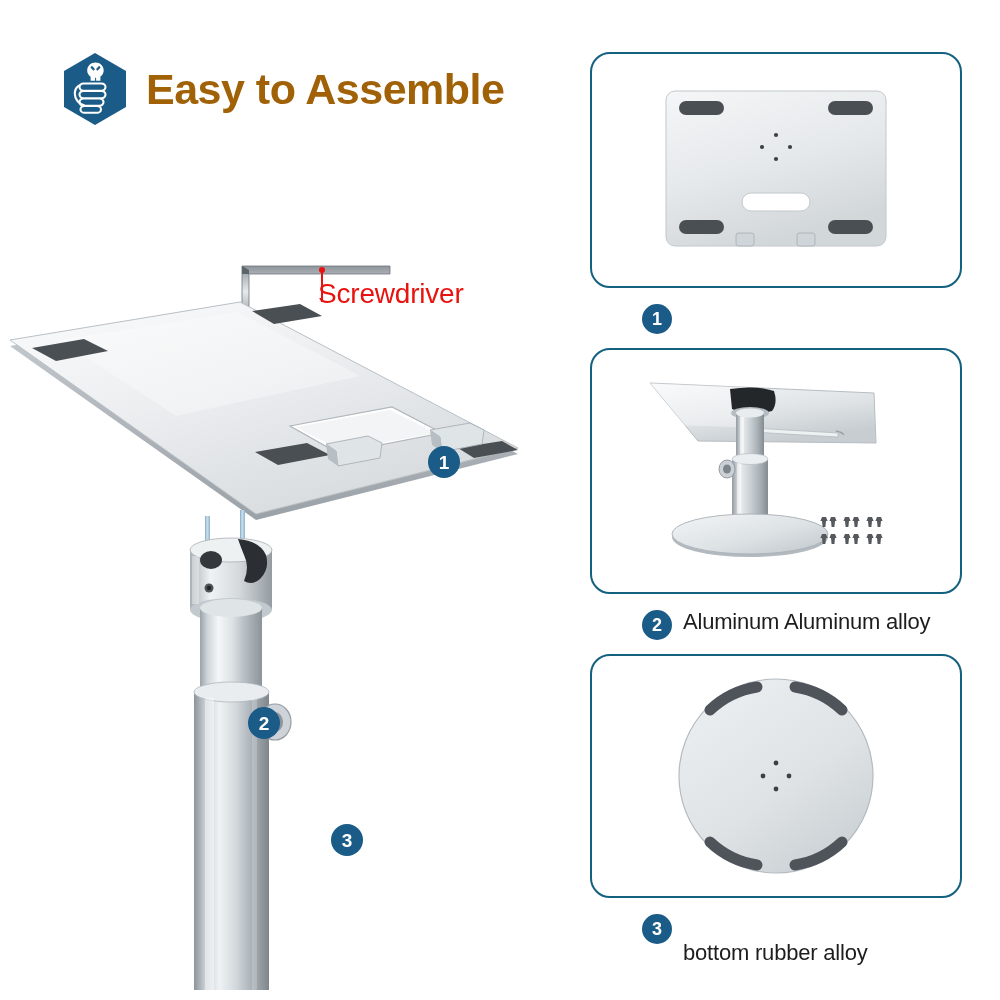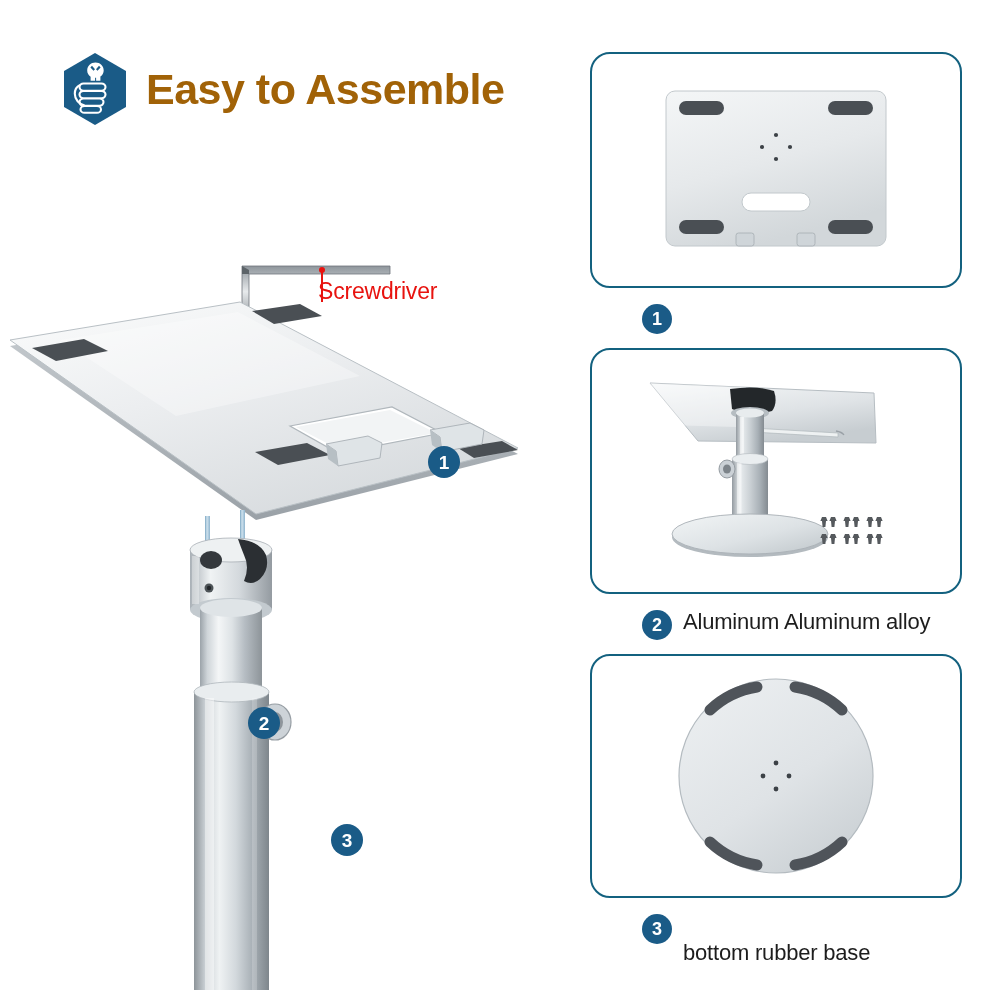--- a/index.html
+++ b/index.html
@@ -20,21 +20,21 @@
     font-size:43px;font-weight:bold;letter-spacing:-0.5px;
     color:#a16207;white-space:nowrap;line-height:1;
   }
 
   
   .hero{position:absolute;left:0px;top:230px;width:560px;height:760px;}
   .hero svg{display:block;}
 
   .screwdriver-label{
     position:absolute;left:318px;top:278px;
-    color:#e8130f;font-size:23px;font-weight:500;
+    color:#e8130f;font-size:28px;font-weight:500;
     white-space:nowrap;letter-spacing:-0.2px;text-align:right;
   }
 
   
   .hero-badge{
     position:absolute;width:32px;height:32px;border-radius:50%;
     background:#1a5b87;color:#ffffff;
     font-size:19px;font-weight:bold;
     display:flex;align-items:center;justify-content:center;
     line-height:1;
@@ -409,18 +409,18 @@
           <g>
             <circle cx="105" cy="92" r="2.4" fill="#3c4146"></circle>
             <circle cx="92" cy="105" r="2.4" fill="#3c4146"></circle>
             <circle cx="118" cy="105" r="2.4" fill="#3c4146"></circle>
             <circle cx="105" cy="118" r="2.4" fill="#3c4146"></circle>
           </g>
         </svg>
       </div>
       <div class="caption">
         <span class="cap-badge">3</span>
-        <span class="cap-text"><br><span>bottom rubber base</span></span>
+        <span class="cap-text"><br><span>bottom rubber alloy</span></span>
       </div>
     </div>
 
   </div>
 </div>
 
 </body></html>

